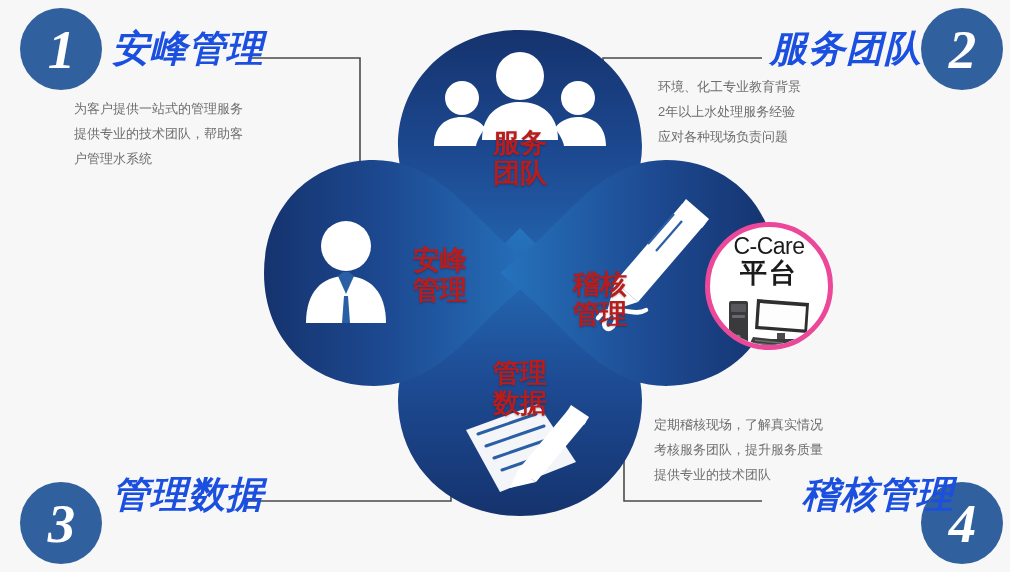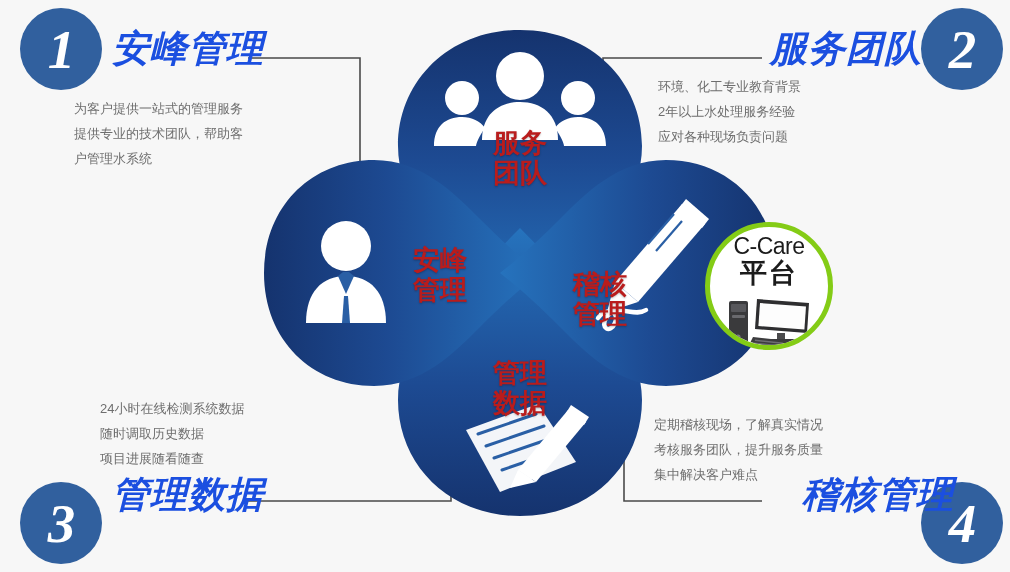--- a/index.html
+++ b/index.html
@@ -79,21 +79,21 @@
   }
   .petal-label.two-line{line-height:30px;}
 
   
   #hub{
     position:absolute;
     left:455px;top:204px;
     width:128px;height:128px;
     border-radius:50%;
     background:#ffffff;
-    border:5px solid #84cc16;
+    border:5px solid #ec4899;
     box-sizing:border-box;
     z-index:6;
     overflow:hidden;
   }
   #hub-text{
     position:absolute;left:0;right:0;top:7px;
     text-align:center;
     color:#1b1b1b;
     font-weight:400;
     font-size:23px;
@@ -133,29 +133,24 @@
   <div class="q-body" id="body1">
     <div>为客户提供一站式的管理服务</div>
     <div>提供专业的技术团队，帮助客</div>
     <div>户管理水系统</div>
   </div>
   <div class="q-body" id="body2">
     <div>环境、化工专业教育背景</div>
     <div>2年以上水处理服务经验</div>
     <div>应对各种现场负责问题</div>
   </div>
-  <div class="q-body" id="body3">
-    <div>24小时在线检测系统数据</div>
-    <div>随时调取历史数据</div>
-    <div>项目进展随看随查</div>
-  </div>
   <div class="q-body" id="body4">
     <div>定期稽核现场，了解真实情况</div>
     <div>考核服务团队，提升服务质量</div>
-    <div>集中解决客户难点</div>
+    <div>提供专业的技术团队</div>
   </div>
 
   <div id="flower">
     <svg viewBox="0 0 540 510" width="540" height="510">
       <defs>
         <linearGradient id="gTop" x1="0" y1="0" x2="0" y2="1">
           <stop offset="0%" stop-color="#15336e"></stop>
           <stop offset="45%" stop-color="#1d4a92"></stop>
           <stop offset="100%" stop-color="#2673bd"></stop>
         </linearGradient>

